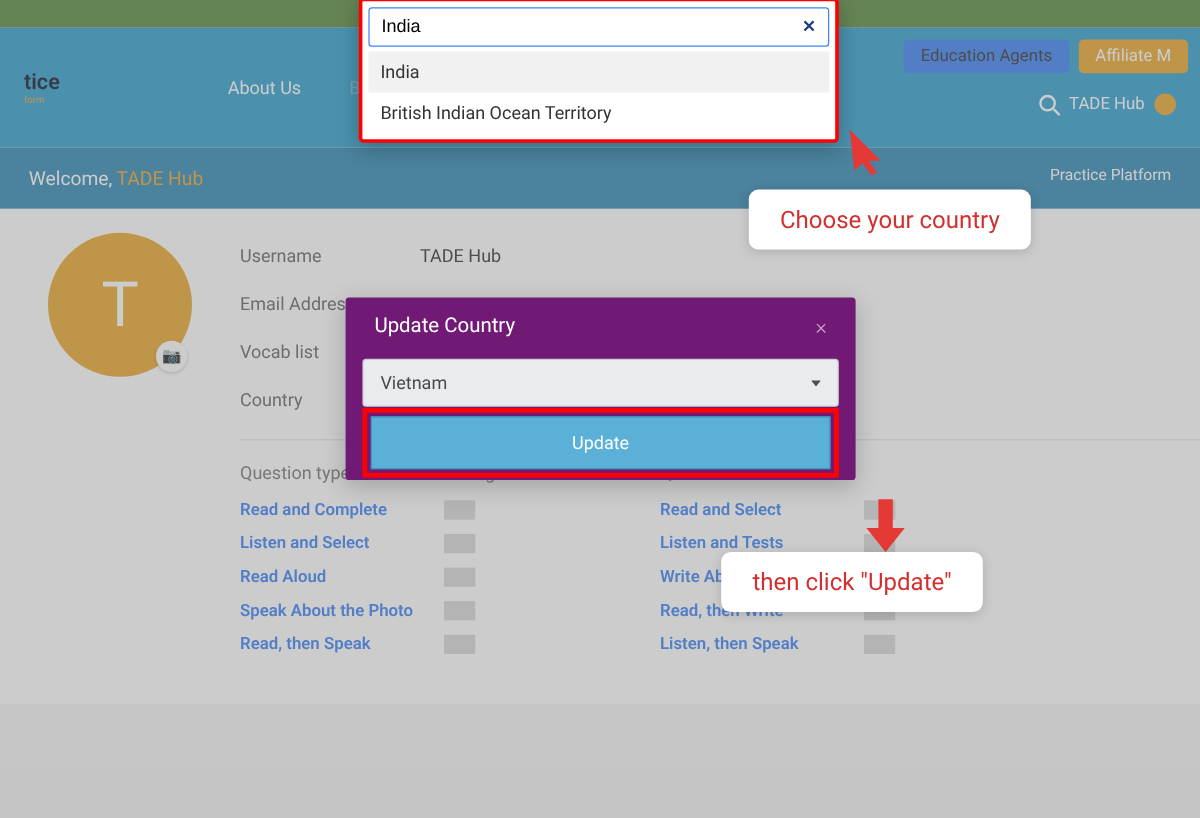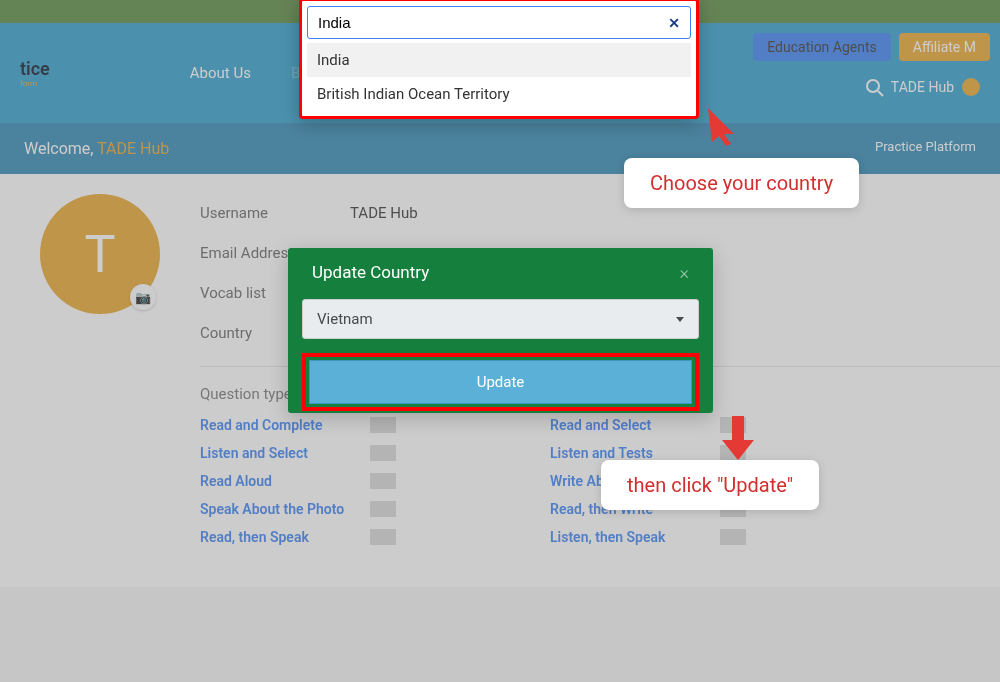--- a/index.html
+++ b/index.html
@@ -36,27 +36,27 @@
     .divider { border-top: 1px solid #e5e5e5; margin: 24px 0 18px; }
     .grid-head { display: flex; font-size: 15px; color: #777; margin-bottom: 14px; }
     .col1 { width: 170px; }
     .col2 { width: 180px; }
     .q-row { display: flex; font-size: 14px; font-weight: 600; color: #3b82f6; margin-bottom: 12px; }
     .q-row .col1 { font-weight: 600; }
     .goal-box { width: 26px; height: 16px; background: #d8d8d8; }
 
     .overlay { position: absolute; inset: 0; background: rgba(120,120,120,0.38); }
 
-    .modal { position: absolute; left: 288px; top: 248px; width: 425px; background: #15803d; border-radius: 3px; box-shadow: 0 5px 20px rgba(0,0,0,0.2); }
+    .modal { position: absolute; left: 288px; top: 248px; width: 425px; background: #701a75; border-radius: 3px; box-shadow: 0 5px 20px rgba(0,0,0,0.2); }
     .modal-head { padding: 14px 24px 10px; color: #fff; font-size: 17px; display:flex; justify-content:space-between;}
     .close-x { color: rgba(255,255,255,0.6); cursor: pointer; font-size: 18px; font-weight: 300;}
     .modal-body { padding: 6px 14px 2px; }
     .select-box { background: #e8ecef; border-radius: 3px; padding: 10px 14px; font-size: 15px; color: #4a4a4a; display:flex; justify-content:space-between; align-items:center; border: 1px solid #ccc;}
     .caret { border-left: 4px solid transparent; border-right: 4px solid transparent; border-top: 5px solid #4a4a4a; }
-    .update-outer { border: 4px solid #ff0000; margin-top: 14px; padding: 3px; }
+    .update-outer { border: 4px solid #ff0000; margin-top: 1px; padding: 3px; }
     .update-btn { background: #5bb0d8; color: #fff; text-align: center; padding: 12px 0; font-size: 15px; cursor: pointer; border: 1px solid #3c96bf;}
 
     .search-dropdown { position: absolute; left: 299px; top: -2px; width: 400px; background: #fff; border-radius: 4px; box-shadow: 0 4px 18px rgba(0,0,0,0.25); border: 3px solid #ff0000; padding: 5px; }
     .search-input-wrap { border: 1px solid #3b82f6; border-radius: 3px; padding: 7px 10px; display: flex; justify-content: space-between; align-items: center; margin-bottom: 4px;}
     .search-input { border: none; outline: none; font-size: 15px; flex:1; }
     .clear-x { color: #1e3a8a; font-weight: 700; cursor: pointer; font-size: 14px; }
     .dd-option { padding: 8px 10px; font-size: 15px; cursor: pointer; color: #333;}
     .dd-option.hl { background: #f1f1f1; }
 
     .callout { position: absolute; background: #fff; border-radius: 8px; padding: 13px 26px; font-size: 20px; color: #d32f2f; box-shadow: 0 2px 10px rgba(0,0,0,0.15); }

